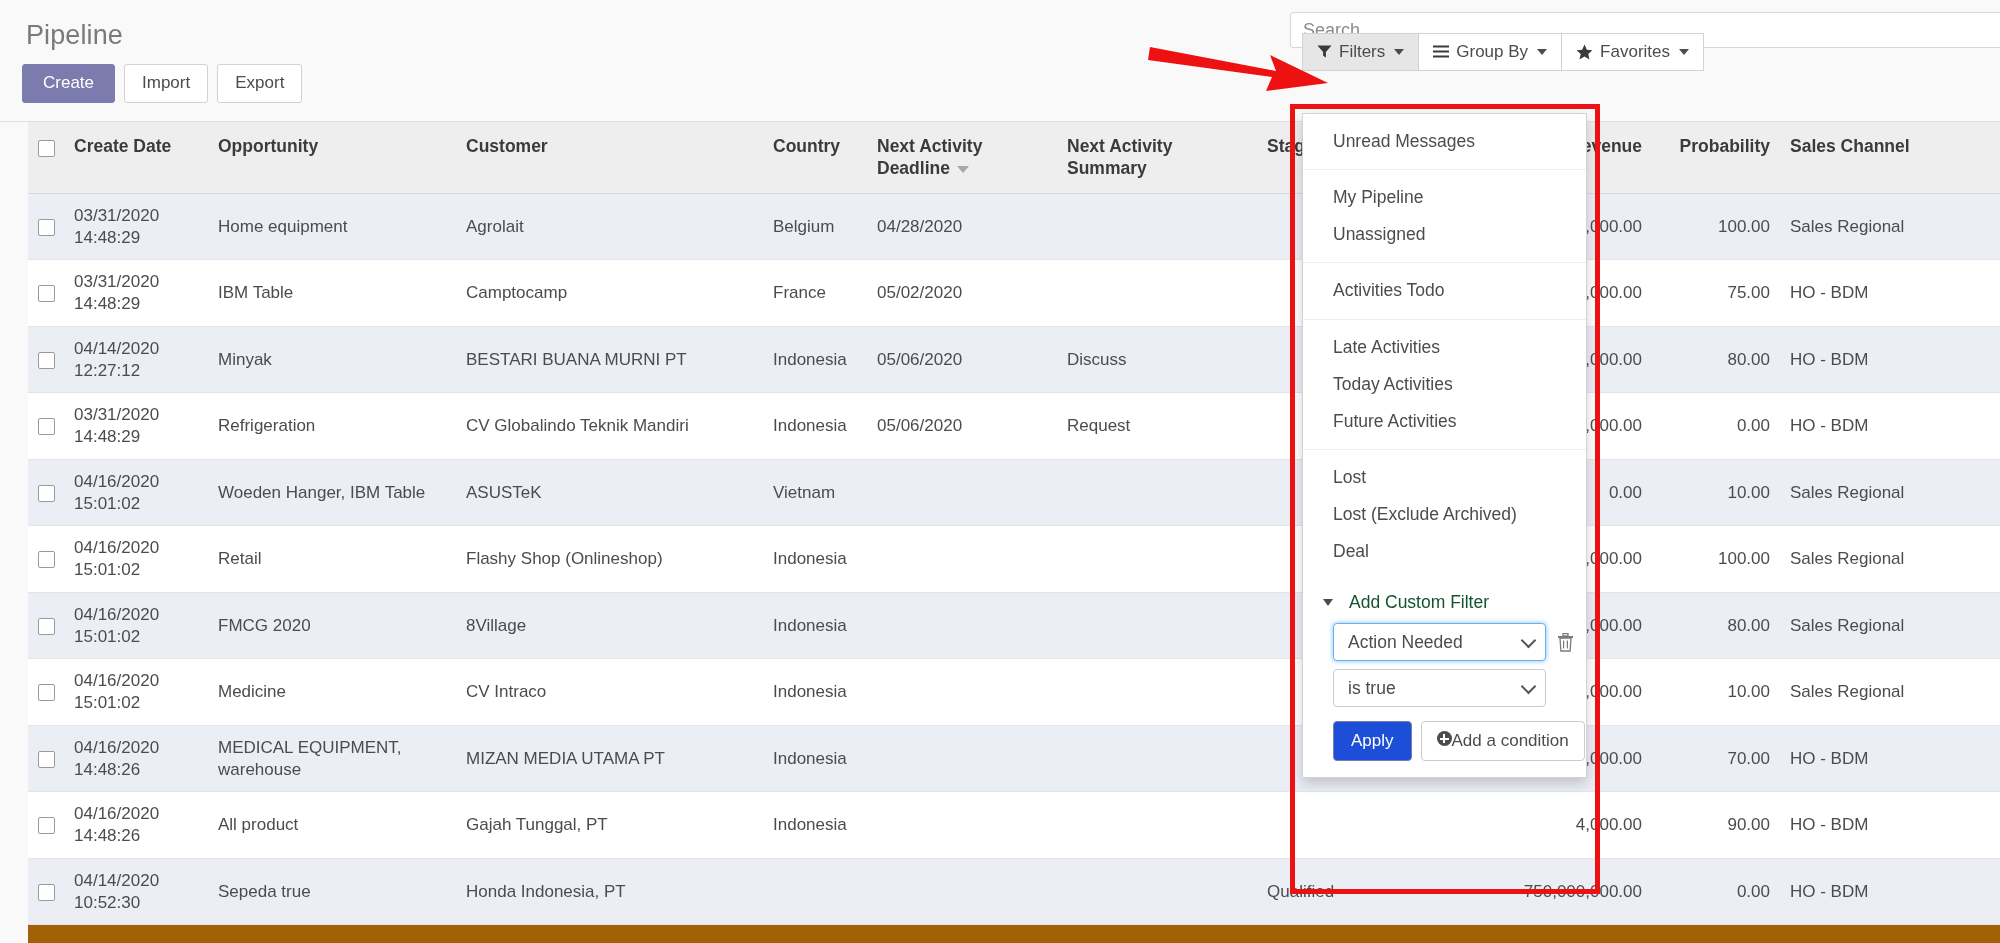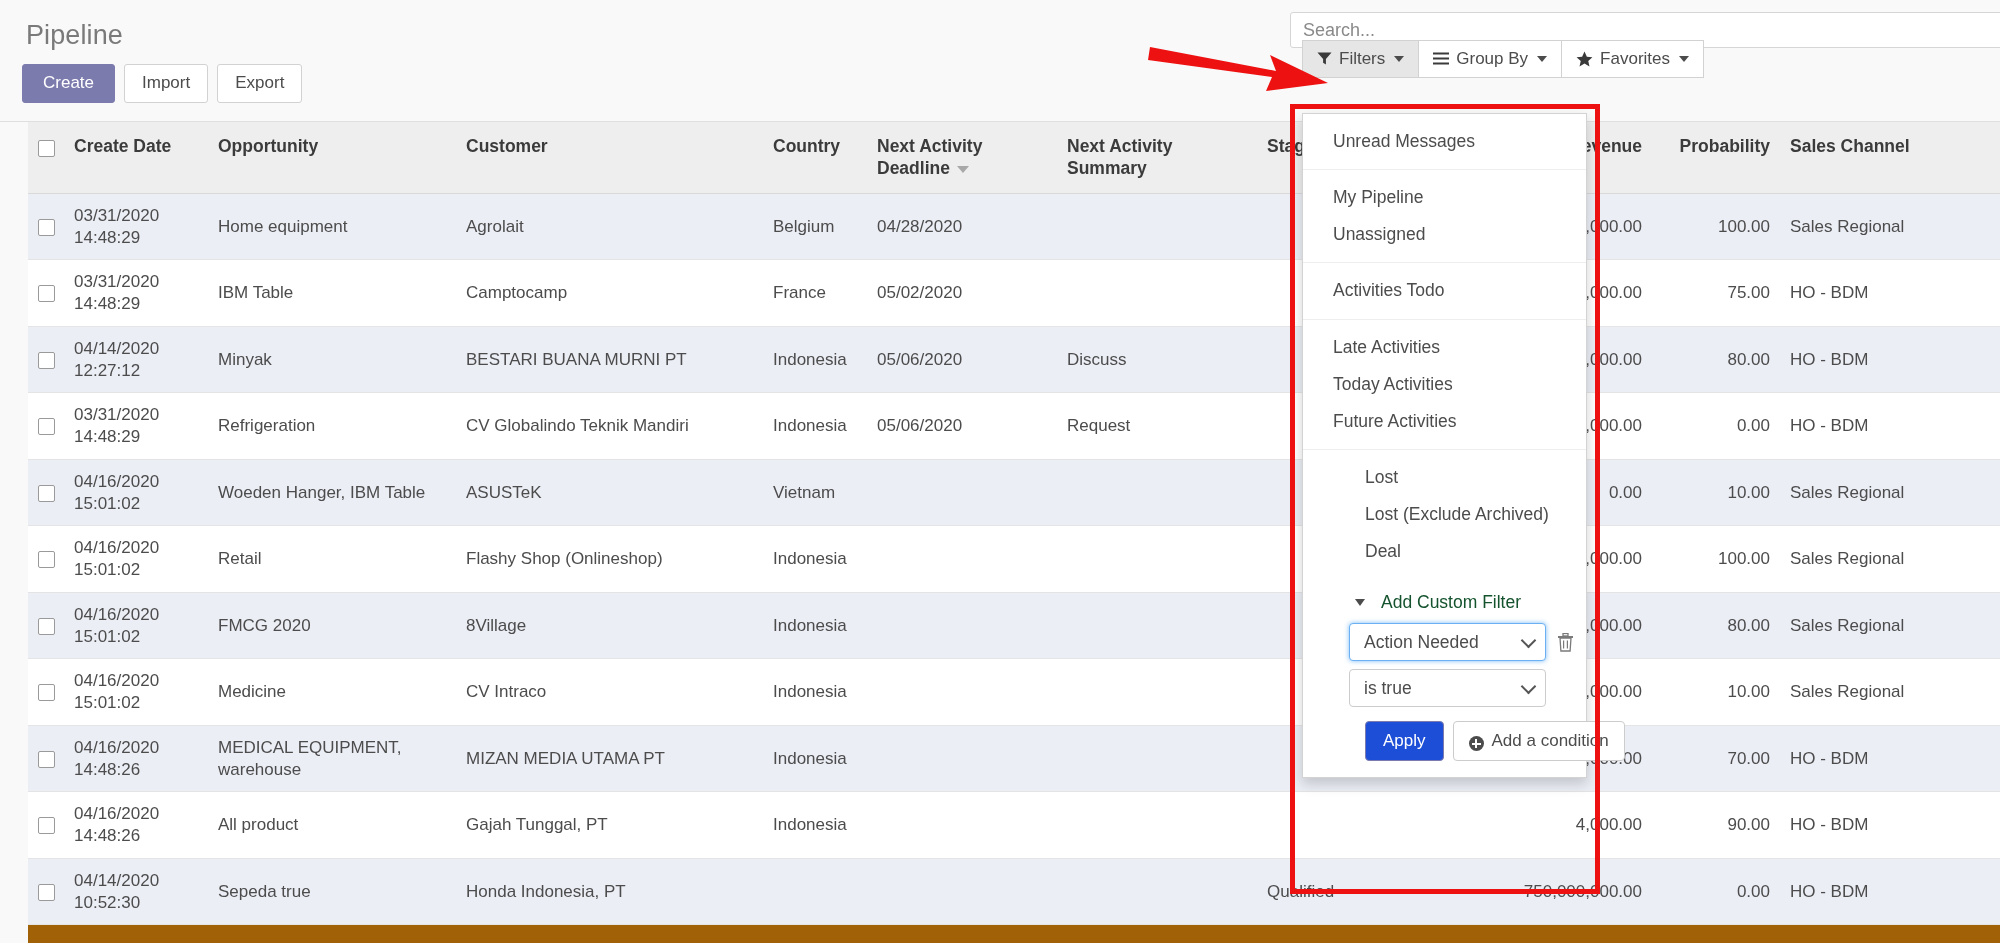--- a/index.html
+++ b/index.html
@@ -83,21 +83,21 @@
     font-size: 18px;
     color: #666;
     padding: 0 12px;
   }
   .searchview input::placeholder { color: #8a8a8a; }
 
   
   .filter-buttons {
     position: absolute;
     left: 1302px;
-    top: 59px;
+    top: 52px;
     display: flex;
     transform: translateY(-50%);
   }
   .fbtn {
     font-family: "Liberation Sans", sans-serif;
     font-size: 17px;
     color: #4c4c4c;
     background: #ffffff;
     border: 1px solid #d2d2d2;
     border-right: 0;
@@ -218,21 +218,21 @@
     top: 113px;
     width: 285px;
     background: #ffffff;
     border: 1px solid #d3d3d3;
     box-shadow: 0 6px 12px rgba(0,0,0,.175);
     z-index: 40;
     padding: 0;
     font-size: 17.5px;
   }
   .dd-section { padding: 9px 0; border-bottom: 1px solid #eeeeee; }
-  .dd-section:last-child { border-bottom: 0; margin-left: 32px; }
+  .dd-section:last-child { border-bottom: 0; }
   .dd-item {
     display: block;
     padding: 5px 26px 5px 30px;
     color: #4c4c4c;
     cursor: pointer;
     white-space: nowrap;
     line-height: 1.55;
   }
   .dd-custom {
     padding: 10px 0 14px 0;
@@ -249,21 +249,21 @@
   .tri-down {
     width: 0; height: 0;
     border-left: 5px solid transparent;
     border-right: 5px solid transparent;
     border-top: 7px solid #4c4c4c;
   }
   .cond-row {
     display: flex;
     align-items: center;
     gap: 8px;
-    padding: 4px 10px 4px 14px;
+    padding: 4px 10px 4px 30px;
   }
   .fake-select {
     position: relative;
     flex: 1;
     height: 38px;
     background: #fff;
     border: 1px solid #ccc;
     border-radius: 4px;
     display: flex;
     align-items: center;
@@ -312,22 +312,21 @@
   }
   .btn-addcond {
     background: #fff;
     color: #4c4c4c;
     border: 1px solid #ccc;
     border-radius: 4px;
     font-size: 17px;
     padding: 9px 15px;
     cursor: pointer;
     display: flex;
-    align-items: flex-end;
-    gap: 8px;
+    align-items: flex-start;
     font-family: "Liberation Sans", sans-serif;
     white-space: nowrap;
   }
   .plus-circle {
     width: 15px; height: 15px;
     border-radius: 50%;
     background: #4c4c4c;
     position: relative;
     display: inline-block;
   }

